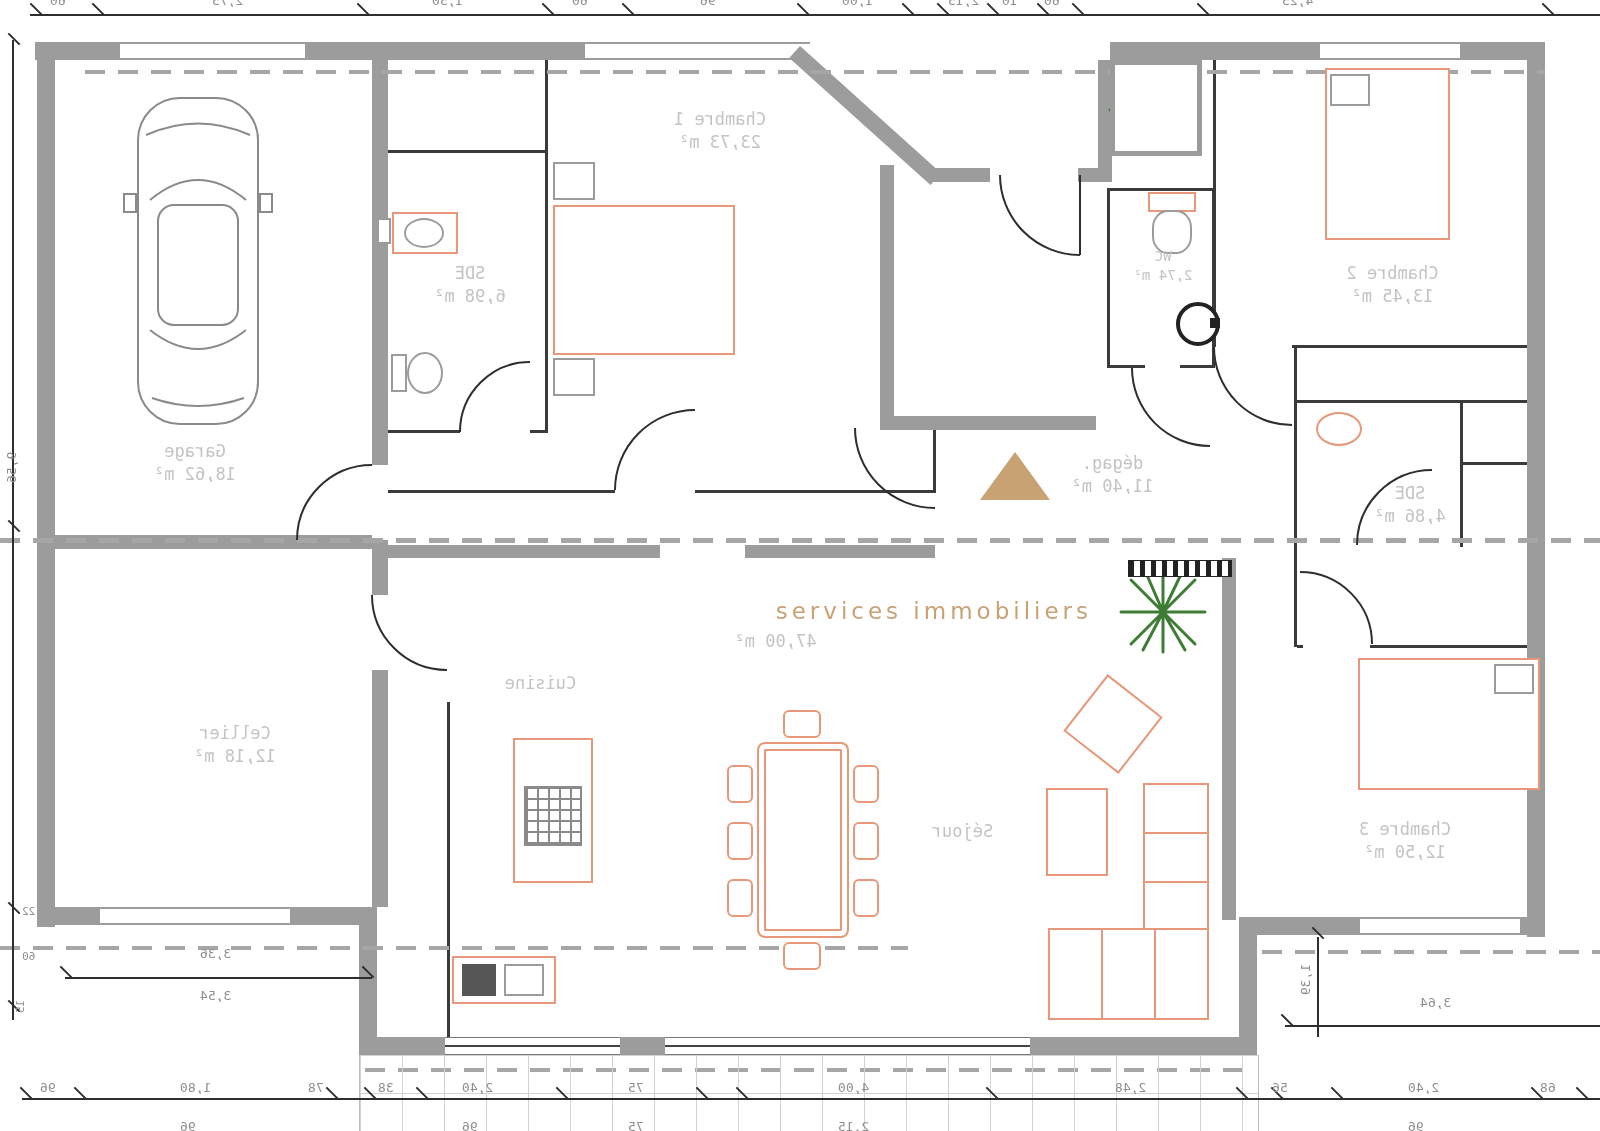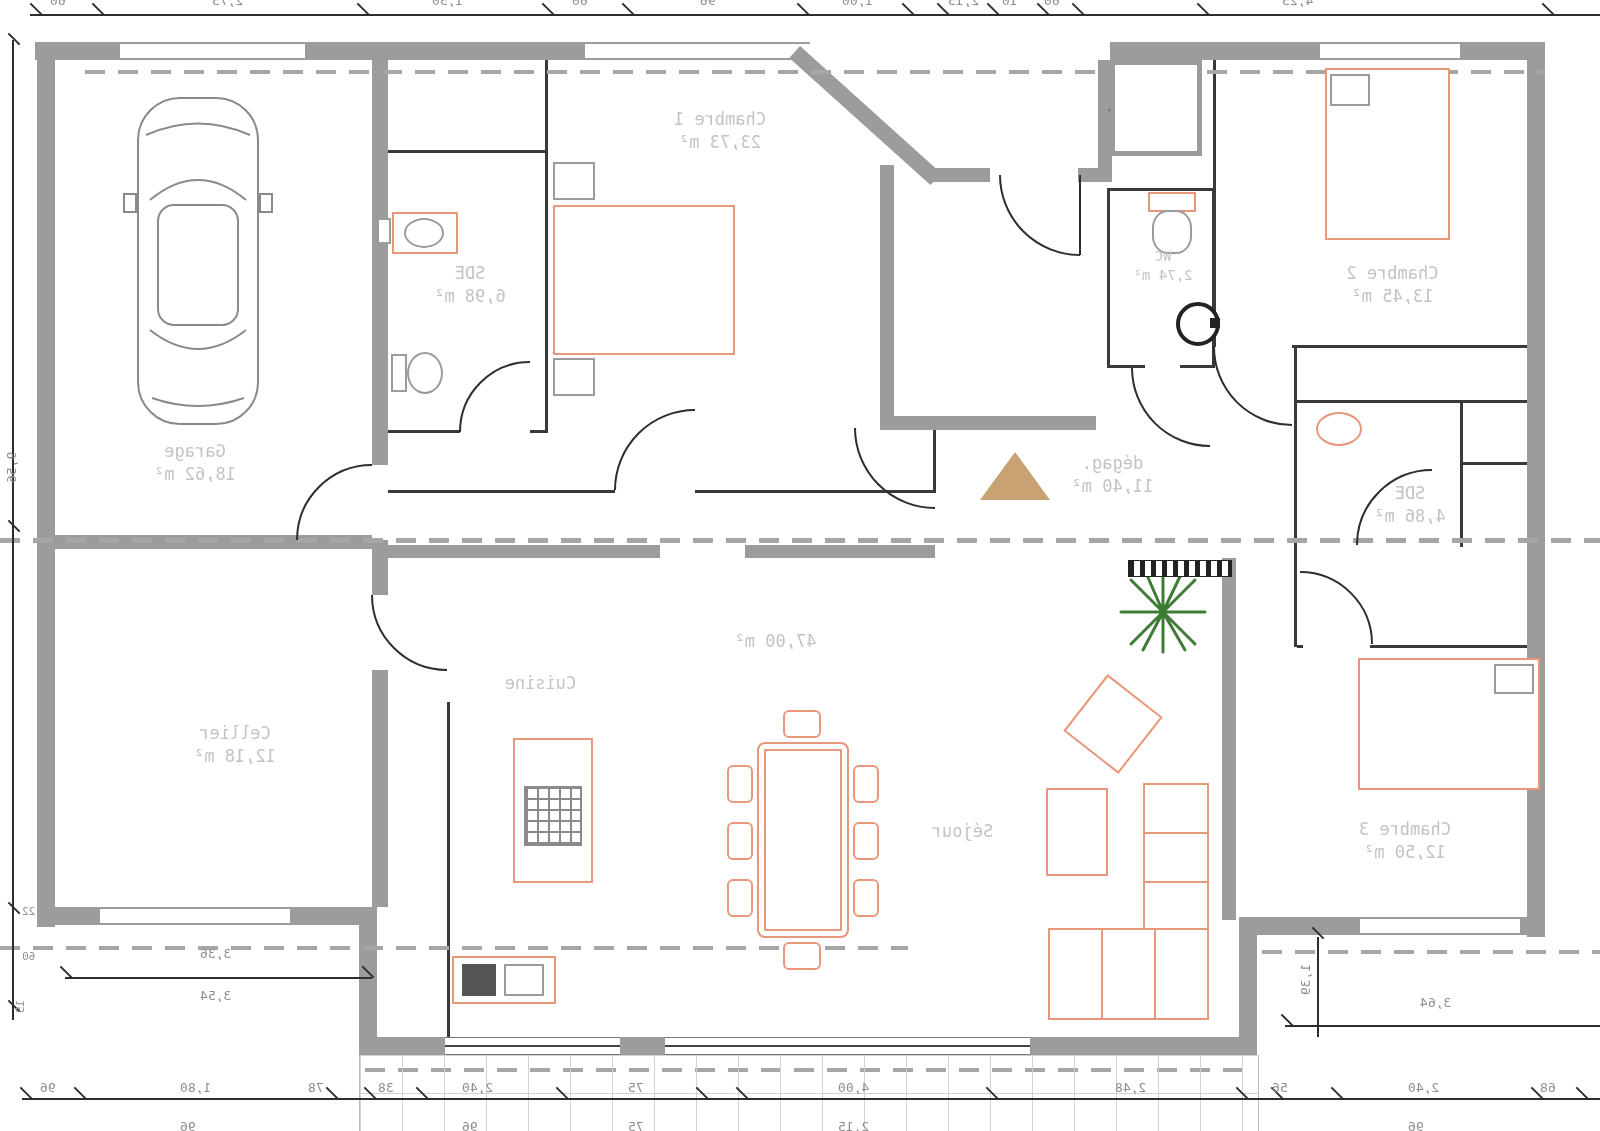--- a/index.html
+++ b/index.html
@@ -240,20 +240,21 @@
   </div>
   <div class="lbl" style="left:718px;top:630px;width:115px">
     <div>47,00 m²</div>
   </div>
   <div class="lbl" style="left:1310px;top:818px;width:190px">
     <div>Chambre 3</div>
     <div>12,50 m²</div>
   </div>
 
   <div class="roof"></div>
+  <div class="tagline">services immobiliers</div>
 
   <div class="dimline" style="left:30px;top:14px;width:1570px;height:2px"></div>
   <i class="tick" style="left:28px;top:8px"></i>
   <i class="tick" style="left:90px;top:8px"></i>
   <i class="tick" style="left:355px;top:8px"></i>
   <i class="tick" style="left:540px;top:8px"></i>
   <i class="tick" style="left:620px;top:8px"></i>
   <i class="tick" style="left:795px;top:8px"></i>
   <i class="tick" style="left:900px;top:8px"></i>
   <i class="tick" style="left:935px;top:8px"></i>

